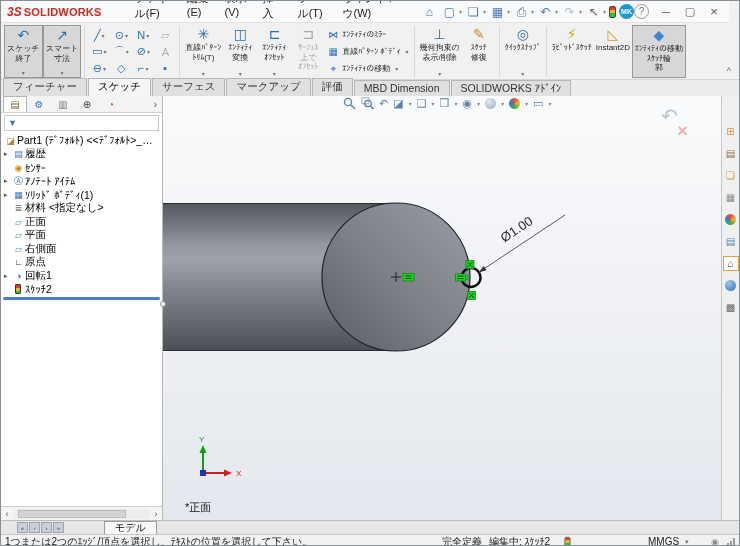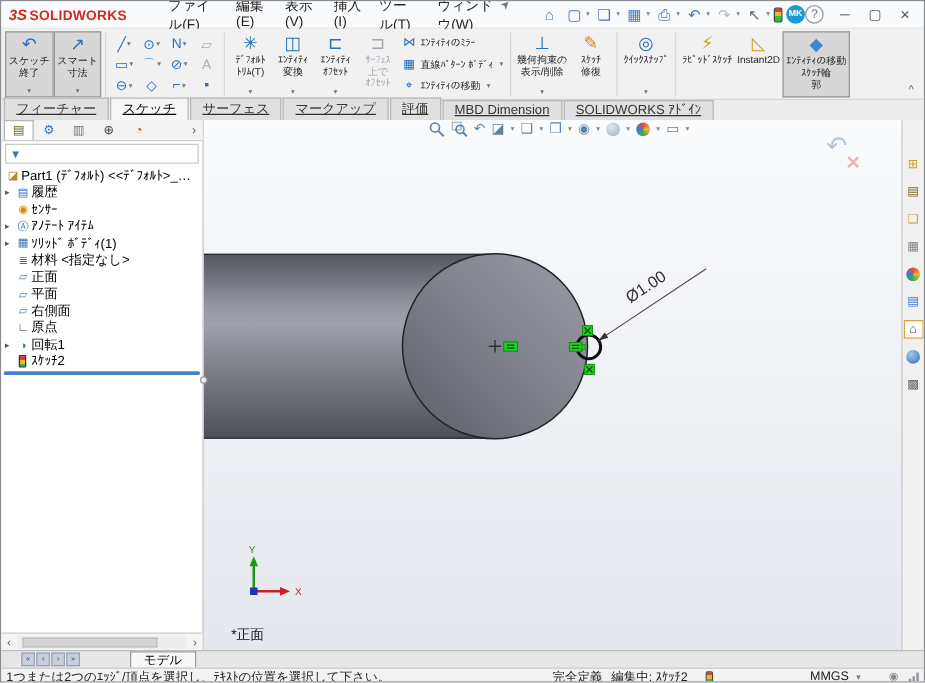--- a/index.html
+++ b/index.html
@@ -3,21 +3,21 @@
 <meta charset="utf-8">
 <style>
   html,body{margin:0;padding:0;background:#cfd3d8;}
   *{box-sizing:border-box;}
   .window{
     position:relative;width:740px;height:546px;background:#f1f1f1;
     border:1px solid #8a8d91;overflow:hidden;
     font-family:"Liberation Sans","DejaVu Sans",sans-serif;color:#222;
   }
   
-  .titlebar{position:absolute;top:0;left:0;right:0;height:22px;background:#f9fafb;
+  .titlebar{position:absolute;top:0;left:0;right:10px;height:22px;background:#f9fafb;
     display:flex;align-items:center;padding:0 4px;border-bottom:1px solid #e3e3e3;}
   .brand{display:flex;align-items:baseline;gap:2px;margin-left:2px;}
   .brand .bp{color:#d5281e;font-style:italic;font-weight:bold;font-size:12px;}
   .brand .bn{color:#d5281e;font-weight:bold;font-size:11px;letter-spacing:.2px;}
   .menus{display:flex;margin-left:26px;}
   .menu-item{font-size:11px;padding:2px 7px;color:#222;cursor:default;}
   .pin{font-size:9px;color:#777;transform:rotate(-45deg);margin-left:2px;}
   .qat{display:flex;align-items:center;margin-left:14px;gap:3px;}
   .qbtn{font-size:12px;color:#4a78b5;width:17px;text-align:center;}
   .qdd{font-size:6px;color:#888;margin-left:-2px;}
@@ -47,21 +47,21 @@
   .ecell i.gy{color:#a8b0b8;}
   .ecell b{font-weight:normal;font-size:6px;color:#777;margin-left:1px;}
   .rcol{display:flex;flex-direction:column;justify-content:space-around;padding:1px 2px;}
   .rrow{display:flex;align-items:center;gap:3px;font-size:8px;height:15px;}
   .rrow .ric2{font-size:10px;color:#2a6fb8;width:12px;text-align:center;}
   .rrow .dd{font-size:6px;color:#777;margin-left:2px;}
   .collapse{margin-left:auto;align-self:flex-end;font-size:9px;color:#666;padding:0 6px 2px 0;}
   
   .cmdtabs{position:absolute;top:79px;left:0;right:0;height:16px;display:flex;align-items:flex-end;padding-left:2px;background:#ececec;}
   .ctab{font-size:10.5px;padding:1px 9px 2px 9px;background:#e0e0e0;border:1px solid #b7b7b7;
-    border-bottom:none;margin-right:1px;color:#333;text-decoration:underline;}
+    border-bottom:none;margin-right:1px;color:#333;}
   .ctab.active{background:#f6f6f6;color:#000;}
   
   .main{position:absolute;top:95px;left:0;right:0;height:424px;display:flex;}
   
   .treepanel{width:162px;background:#fff;border-right:1px solid #b9b9b9;position:relative;display:flex;flex-direction:column;}
   .ptabs{height:17px;display:flex;align-items:stretch;background:#f3f3f3;border-bottom:1px solid #d2d2d2;padding-left:2px;}
   .ptab{width:24px;display:flex;align-items:center;justify-content:center;font-size:10px;color:#7a6a33;}
   .ptab.active{background:#fff;border:1px solid #b5b5b5;border-bottom:none;}
   .pnext{margin-left:auto;font-size:10px;color:#555;padding:0 5px;display:flex;align-items:center;}
   .filterrow{height:16px;margin:2px 3px;border:1px solid #c9c9c9;background:#fff;display:flex;align-items:center;padding-left:3px;}
@@ -224,21 +224,21 @@
           </span>
         <span class="ecell">
             <i>▪</i>
           </span>
       </div>
     </div>
     <div class="rsep"></div>
 
     <div class="rbtn">
       <span class="ric">✳</span>
-      <span class="rlab">ﾃﾞﾌｫﾙﾄ
+      <span class="rlab">直線ﾊﾟﾀｰﾝ
 ﾄﾘﾑ(T)</span>
       <span class="dd">▾</span>
     </div>
     <div class="rbtn">
       <span class="ric">◫</span>
       <span class="rlab">ｴﾝﾃｨﾃｨ
 変換</span>
       <span class="dd">▾</span>
     </div>
     <div class="rbtn">

